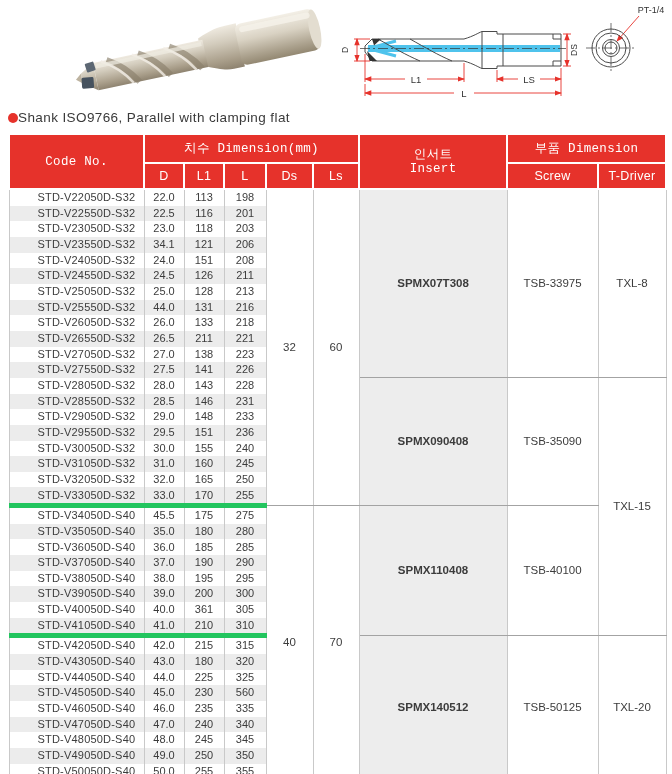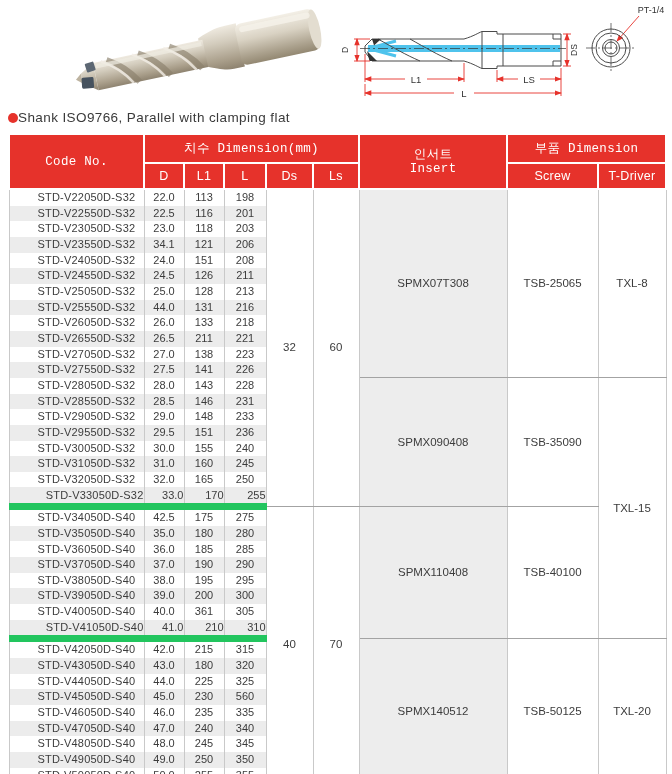--- a/index.html
+++ b/index.html
@@ -18,23 +18,23 @@
   .spec th { background:#e6322b; color:#ffffff; font-weight:normal; font-size:12.5px;
              border:2px solid #ffffff; padding:0; letter-spacing:0.3px; }
   .spec thead tr.h1 th { height:27px;font-family:Liberation Mono, monospace; }
   .spec thead tr.h2 th { height:24px; }
   .spec th .two-line span { display:block; line-height:14px; }
   .spec td { border-left:1px solid #c9c9c9; border-right:1px solid #c9c9c9;
              font-size:11px; color:#3c3c3c; text-align:center; padding:0;
              height:15.67px; line-height:15.5px; white-space:nowrap; overflow:hidden; }
   .spec td.code { text-align:left; padding-left:28px; letter-spacing:0.2px; }
   .spec tr.alt td.s { background:#ececec; }
-  .spec td.insert-cell { background:#ededed; font-size:11.5px; }
+  .spec td.insert-cell { background:#ededed; font-size:11.5px;font-weight:bold; }
   .spec td.merged { border-bottom:1px solid #a3a3a3; font-size:11.5px; }
-  .spec tr.left-rule td { border-bottom:7px solid #22c55e;text-align:right; }
+  .spec tr.left-rule td { border-bottom:5px solid #22c55e; }
   table.spec { border-bottom:2px solid #ee837b; }
 </style>
 </head>
 <body>
 
 <div class="page">
 
   <svg class="photo" width="300" height="108" viewBox="0 0 300 108">
     <defs>
       <linearGradient id="gm" x1="0" y1="0" x2="0" y2="1">
@@ -174,21 +174,21 @@
     </thead>
     <tbody>
         <tr>
           <td class="code s">STD-V22050D-S32</td>
           <td class="s">22.0</td>
           <td class="s">113</td>
           <td class="s">198</td>
           <td class="merged" rowspan="20">32</td>
           <td class="merged" rowspan="20">60</td>
           <td class="insert-cell merged" rowspan="12">SPMX07T308</td>
-          <td class="merged" rowspan="12">TSB-25065</td>
+          <td class="merged" rowspan="12">TSB-33975</td>
           <td class="merged" rowspan="12">TXL-8</td>
         </tr>
         <tr class="alt">
           <td class="code s">STD-V22550D-S32</td>
           <td class="s">22.5</td>
           <td class="s">116</td>
           <td class="s">201</td>
         </tr>
         <tr>
           <td class="code s">STD-V23050D-S32</td>
@@ -296,21 +296,21 @@
           <td class="s">250</td>
         </tr>
         <tr class="alt left-rule">
           <td class="code s">STD-V33050D-S32</td>
           <td class="s">33.0</td>
           <td class="s">170</td>
           <td class="s">255</td>
         </tr>
         <tr>
           <td class="code s">STD-V34050D-S40</td>
-          <td class="s">42.5</td>
+          <td class="s">45.5</td>
           <td class="s">175</td>
           <td class="s">275</td>
           <td class="merged" rowspan="17">40</td>
           <td class="merged" rowspan="17">70</td>
           <td class="insert-cell merged" rowspan="8">SPMX110408</td>
           <td class="merged" rowspan="8">TSB-40100</td>
         </tr>
         <tr class="alt">
           <td class="code s">STD-V35050D-S40</td>
           <td class="s">35.0</td>

